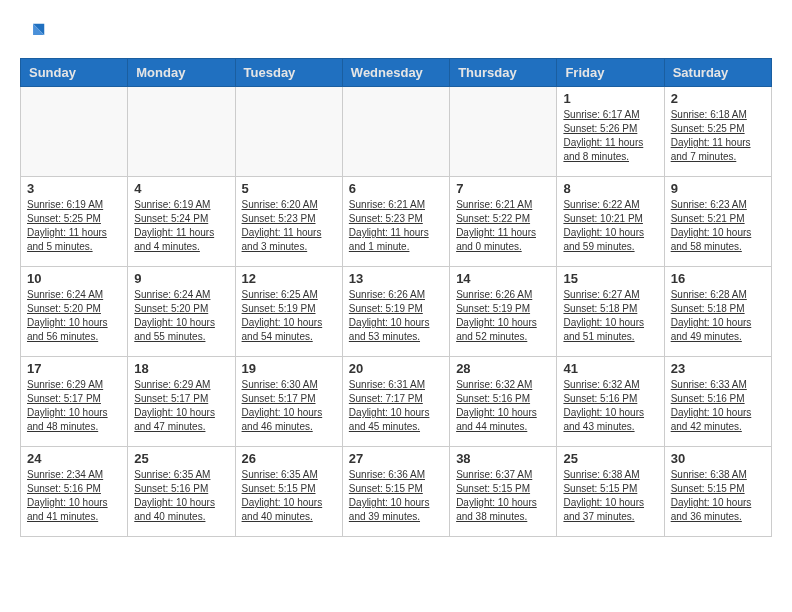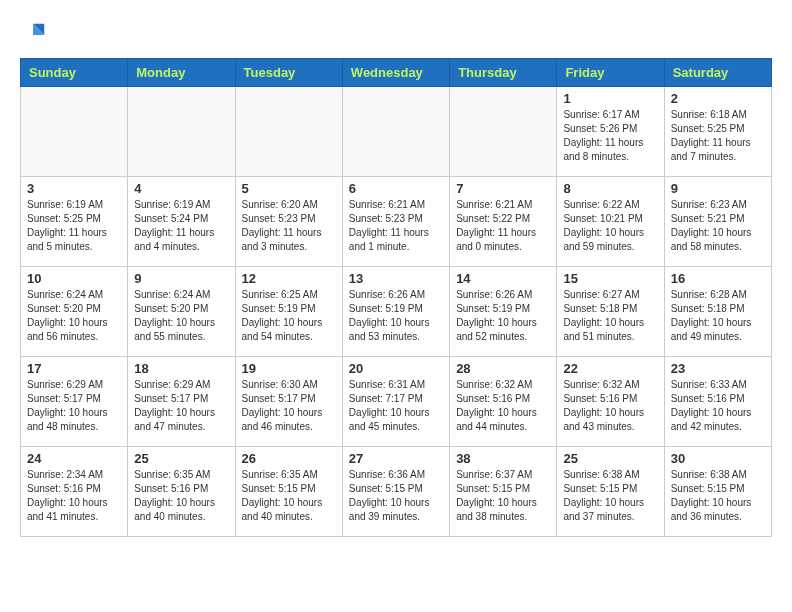--- a/index.html
+++ b/index.html
@@ -52,21 +52,21 @@
       font-size: 16px;
       color: #555;
     }
     .calendar-table {
       width: 100%;
       border-collapse: collapse;
       table-layout: fixed;
     }
     .calendar-table th {
       background-color: #2070c0;
-      color: #bef264;
+      color: #e5e5e5;
       text-align: left;
       padding: 6px 8px;
       font-size: 13px;
       border: 1px solid #1a5ea0;
     }
     .calendar-table td {
       border: 1px solid #ccc;
       vertical-align: top;
       padding: 4px 6px;
       height: 90px;
@@ -80,20 +80,21 @@
     .day-number {
       font-size: 13px;
       font-weight: bold;
       display: block;
       margin-bottom: 2px;
     }
     .day-info {
       font-size: 10px;
       color: #333;
       line-height: 1.4;
+      text-decoration: underline;
     }
   </style>
 </head>
 <body>
 
 <div class="header-section">
   <div class="logo">
     <svg class="logo-icon" viewBox="0 0 30 30" xmlns="http://www.w3.org/2000/svg">
       <polygon points="14,4 26,4 26,16 14,4" fill="#2070c0"></polygon>
       <polygon points="14,4 26,16 14,16 14,4" fill="#4a90d9"></polygon>
@@ -254,21 +255,21 @@
 Sunset: 7:17 PM
 Daylight: 10 hours and 45 minutes.</div>
         </td>
         <td>
           <span class="day-number">28</span>
           <div class="day-info">Sunrise: 6:32 AM
 Sunset: 5:16 PM
 Daylight: 10 hours and 44 minutes.</div>
         </td>
         <td>
-          <span class="day-number">22</span>
+          <span class="day-number">41</span>
           <div class="day-info">Sunrise: 6:32 AM
 Sunset: 5:16 PM
 Daylight: 10 hours and 43 minutes.</div>
         </td>
         <td>
           <span class="day-number">23</span>
           <div class="day-info">Sunrise: 6:33 AM
 Sunset: 5:16 PM
 Daylight: 10 hours and 42 minutes.</div>
         </td>

